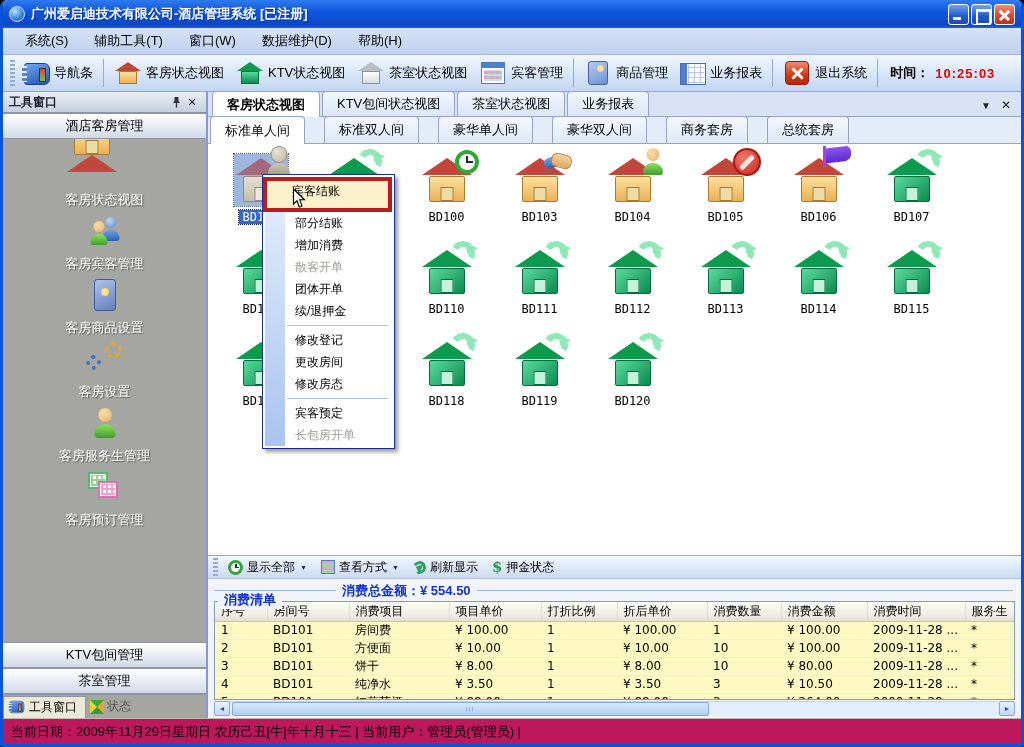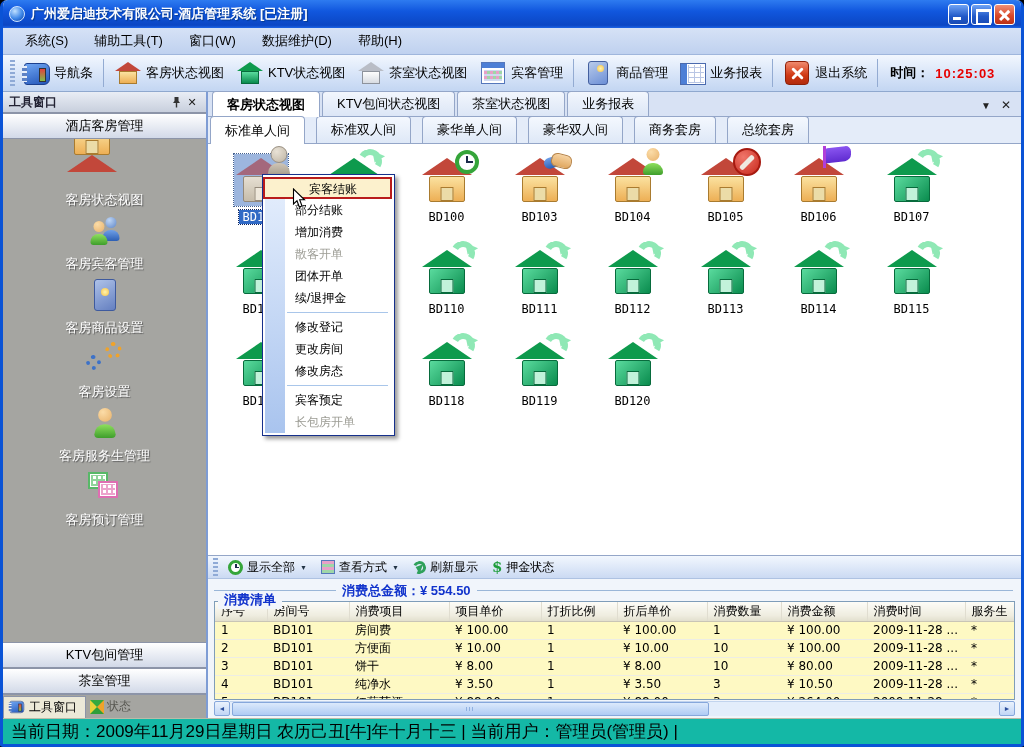--- a/index.html
+++ b/index.html
@@ -100,21 +100,21 @@
   
   .main{flex:1;display:flex;flex-direction:column;min-width:0;background:#EDF2FB;}
   .tabrow1{height:25px;display:flex;align-items:flex-end;background:#D8E2F4;padding-left:4px;border-bottom:1px solid #94A6C8;}
   .mtab{font-size:13px;padding:3px 14px;border:1px solid #94A6C8;border-bottom:none;border-radius:4px 4px 0 0;
         background:linear-gradient(#F2F6FD,#DCE6F6);margin-right:2px;white-space:nowrap;cursor:pointer;}
   .mtab.active{background:#fff;font-weight:bold;position:relative;top:1px;padding-top:4px;}
   .tabctl{margin-left:auto;display:flex;align-items:center;gap:10px;padding:0 10px 4px 0;font-size:10px;color:#222;}
   .tabctl span{cursor:pointer;}
   .tabrow2{height:27px;display:flex;align-items:flex-end;background:#E4ECF9;padding-left:2px;border-bottom:1px solid #94A6C8;}
   .stab{font-size:13px;padding:4px 14px;border:1px solid #94A6C8;border-bottom:none;border-radius:4px 4px 0 0;
-        background:linear-gradient(#F4F8FE,#DEE8F7);margin-right:11px;white-space:nowrap;cursor:pointer;}
+        background:linear-gradient(#F4F8FE,#DEE8F7);margin-right:19px;white-space:nowrap;cursor:pointer;}
   .stab.active{background:#FFFFFF;position:relative;top:1px;padding-top:5px;}
   
   .rooms{flex:1;background:#fff;position:relative;overflow:hidden;}
   .rgrid{display:grid;grid-template-columns:repeat(8,93px);grid-auto-rows:92px;padding:10px 0 0 6px;}
   .cell{display:flex;flex-direction:column;align-items:center;}
   .icoWrap{width:54px;height:52px;display:flex;align-items:center;justify-content:center;}
   .icoWrap.sel{background:#9DB6DE;outline:1px dotted #44608E;}
   .rlabel{margin-top:4px;font-family:"DejaVu Sans Mono","Liberation Mono",monospace;font-size:12px;color:#000;padding:0 3px;}
   .rlabel.sel{background:#316AC5;color:#fff;outline:1px dotted #10255E;}
   .house{position:relative;width:48px;height:44px;}
@@ -146,21 +146,21 @@
   .b-flag::after{content:"";position:absolute;left:-2px;top:0;width:3px;height:22px;background:#B03FD8;}
   .b-guest{position:absolute;right:-6px;top:-12px;width:24px;height:30px;}
   .b-guest::before{content:"";position:absolute;left:50%;top:0;transform:translateX(-50%);width:15px;height:15px;border-radius:50%;background:radial-gradient(circle at 35% 30%,#E9E2D6,#BDB3A2);border:1px solid #9A9082;}
   .b-guest::after{content:"";position:absolute;left:50%;bottom:0;transform:translateX(-50%);width:22px;height:13px;border-radius:10px 10px 3px 3px;background:linear-gradient(#CFC5B6,#A59B8A);}
   
   .cmenu{position:absolute;left:54px;top:30px;width:133px;background:#fff;border:1px solid #16308C;
          box-shadow:3px 3px 4px rgba(0,0,0,.4);padding:2px 2px 2px 0;z-index:20;}
   .cmenu-inner{position:relative;padding-left:24px;}
   .cmenu-inner::before{content:"";position:absolute;left:2px;top:0;bottom:0;width:20px;background:linear-gradient(180deg,#E6EFFD,#A9C4EE);}
   .mi{position:relative;height:22px;line-height:22px;font-size:12px;padding-left:8px;white-space:nowrap;color:#000;cursor:pointer;}
-  .mi.hl{margin-left:-24px;padding-left:44px;height:22px;line-height:20px;background:#FCF1CD;border:2px solid #b91c1c;}
+  .mi.hl{margin-left:-24px;padding-left:25px;height:35px;line-height:20px;background:#FCF1CD;border:4px solid #b91c1c;}
   .mi.dis{color:#9C9C94;cursor:default;}
   .msep{height:1px;background:#A9C6EA;margin:3px 4px 3px 0;}
   .cursor-svg{position:absolute;left:84px;top:44px;z-index:30;}
   
   .actions{height:24px;background:linear-gradient(180deg,#F2F7FE,#CBDAF3);display:flex;align-items:center;font-size:12px;
            border-top:1px solid #94A6C8;border-bottom:1px solid #AEC2E2;padding:0 2px;flex:0 0 auto;}
   .abtn{display:flex;align-items:center;gap:4px;padding:1px 7px;cursor:pointer;white-space:nowrap;}
   .dd{font-size:7px;color:#234;margin-left:1px;}
   .a-clock{width:15px;height:15px;border-radius:50%;background:#fff;border:3px solid #35A53A;position:relative;display:inline-block;}
   .a-clock::before{content:"";position:absolute;left:4px;top:1px;width:1.5px;height:4px;background:#1A2B4A;}
@@ -186,22 +186,22 @@
            font-family:"DejaVu Sans","Liberation Sans",sans-serif;}
   
   .hscroll{height:15px;margin:1px 6px 2px 6px;display:flex;align-items:stretch;}
   .sc-btn{width:16px;background:linear-gradient(#EAF2FD,#C2D6F5);border:1px solid #86A7DB;border-radius:2px;
           display:flex;align-items:center;justify-content:center;font-size:7px;color:#2B4E9B;}
   .sc-track{flex:1;background:#E3EDFB;border-top:1px solid #C2D4EE;position:relative;}
   .sc-thumb{position:absolute;left:2px;top:0;bottom:0;width:62%;background:linear-gradient(#DCE9FB,#AFCBF4);border:1px solid #86A7DB;border-radius:2px;}
   .sc-thumb::before{content:"";position:absolute;left:50%;top:4px;bottom:4px;width:8px;transform:translateX(-50%);
           background:repeating-linear-gradient(90deg,#8FB0E0 0 1px,transparent 1px 3px);}
   
-  .statusbar{height:26px;background:#14b8a6;border-top:1px solid #B9BCA8;display:flex;align-items:center;
-             padding:0 8px;font-size:17px;color:#000;flex:0 0 auto;white-space:nowrap;}
+  .statusbar{height:26px;background:#be185d;border-top:1px solid #B9BCA8;display:flex;align-items:center;
+             padding:0 8px;font-size:13px;color:#000;flex:0 0 auto;white-space:nowrap;}
 </style>
 </head>
 <body>
 
 <div class="window">
 
   <div class="titlebar">
     <span class="app-ico"></span>
     <span class="title-text">广州爱启迪技术有限公司-酒店管理系统  [已注册]</span>
     <span class="winbtns">

